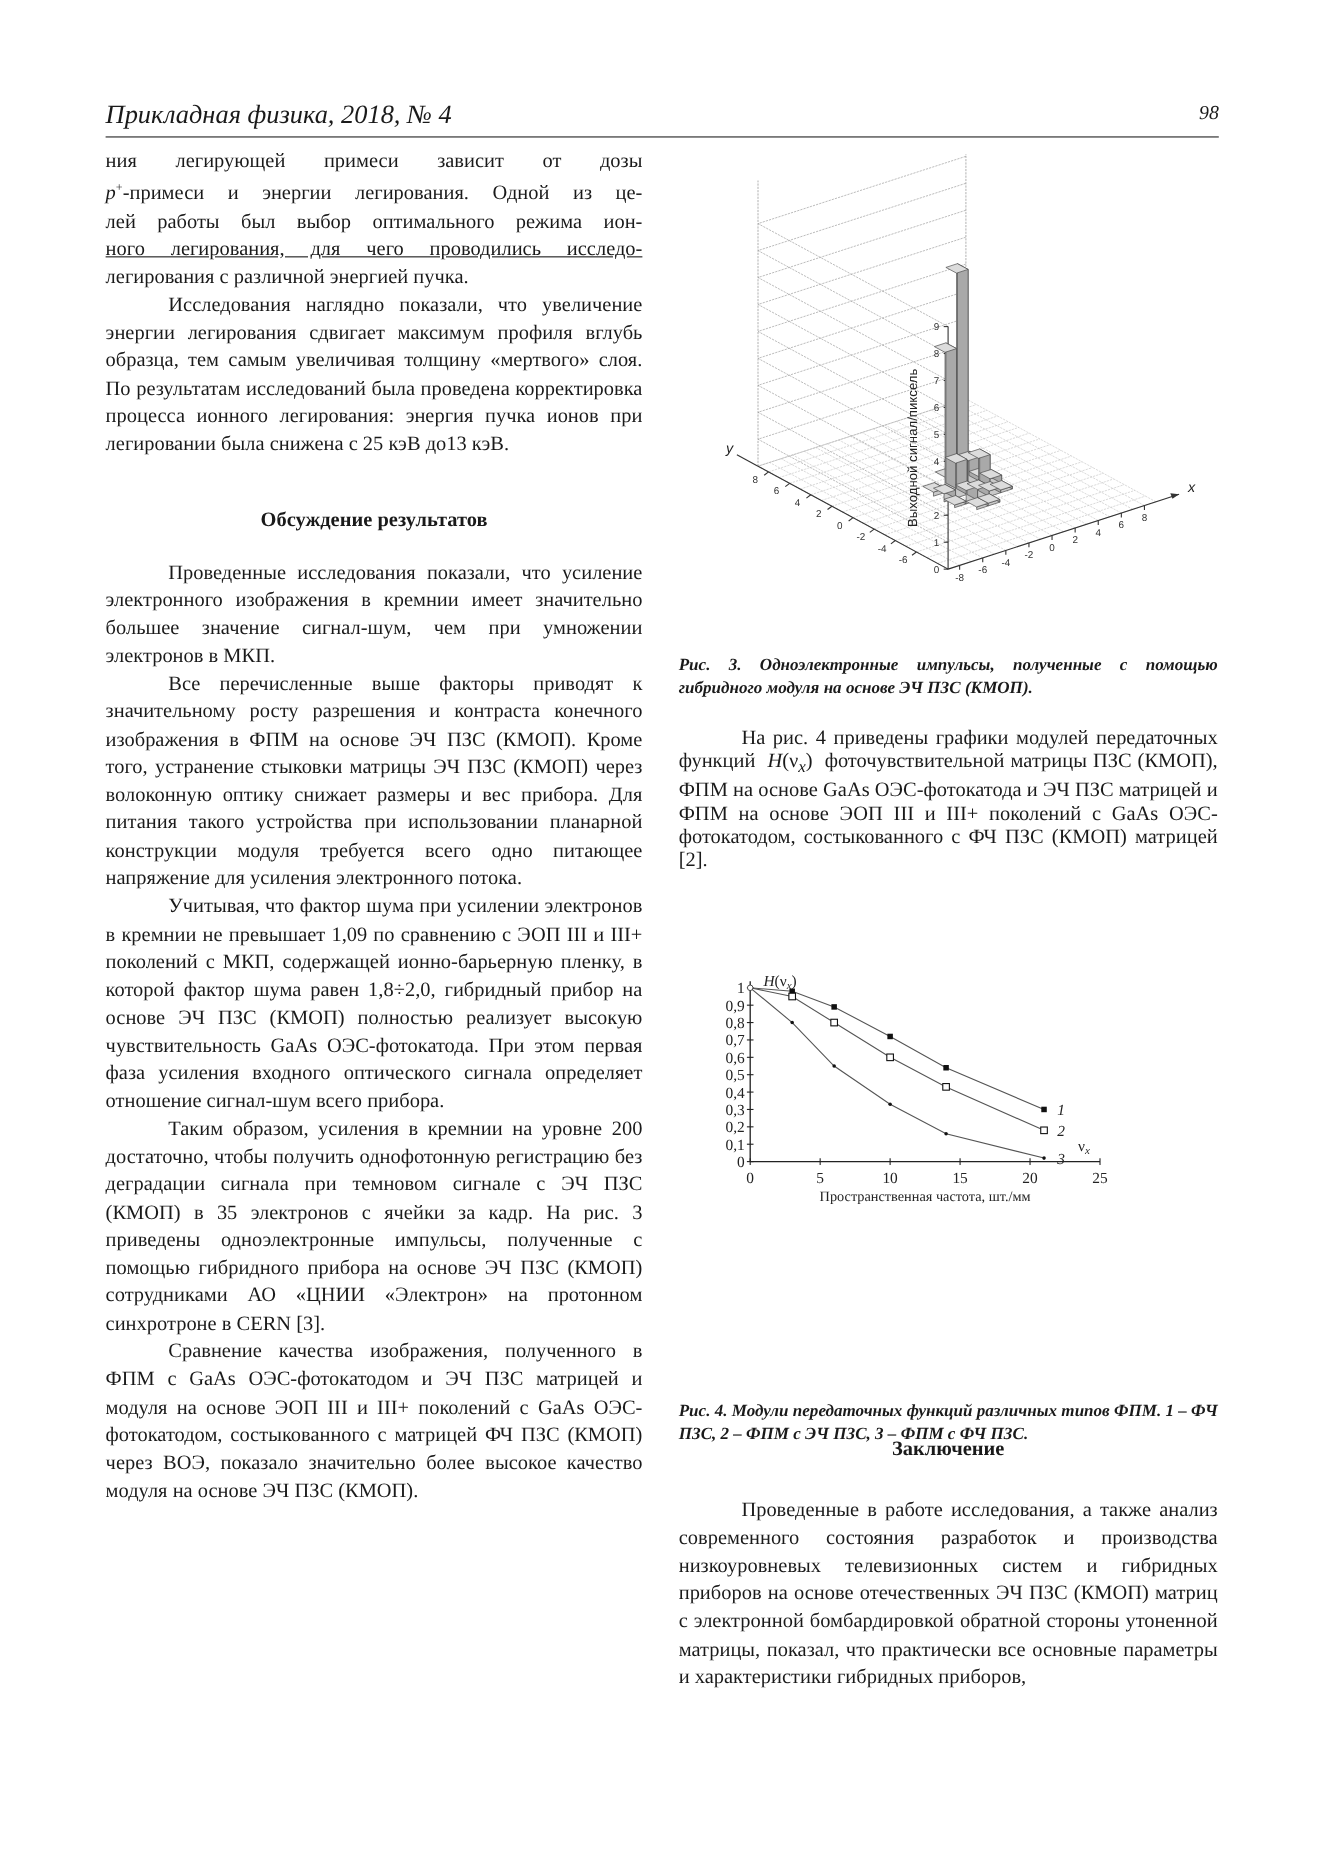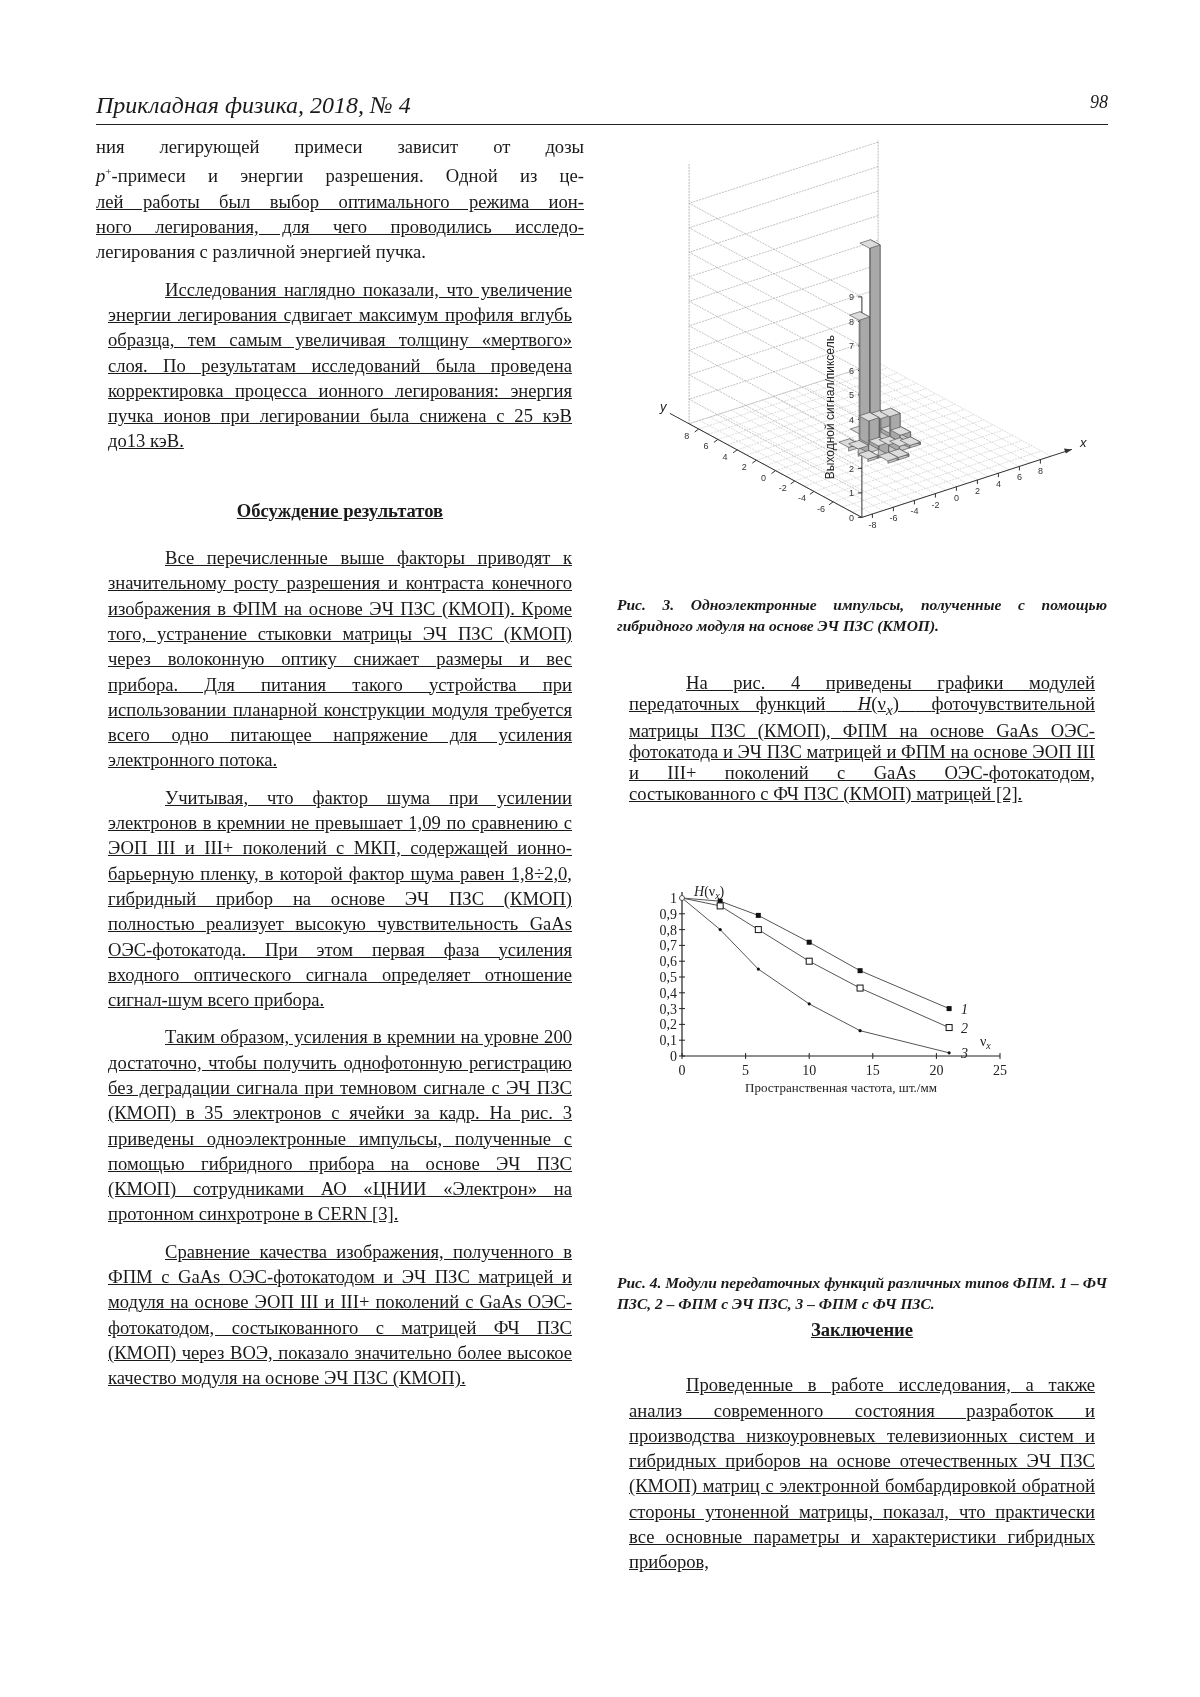--- a/index.html
+++ b/index.html
@@ -3,47 +3,48 @@
 <meta charset="utf-8">
 <style>
   html, body { margin: 0; padding: 0; background: #fff; }
   body { width: 1200px; height: 1697px; position: relative; font-family: "Liberation Serif", "DejaVu Serif", serif; color: #1a1a1a; overflow: hidden; }
   .header { position: absolute; left: 96px; top: 92px; width: 1012px; height: 32px; border-bottom: 1.5px solid #222; }
   .header .journal { position: absolute; left: 0; top: 0; font-style: italic; font-size: 24px; }
   .header .pageno { position: absolute; right: 0; top: 0; font-style: italic; font-size: 18px; }
   .col { position: absolute; font-size: 18.6px; line-height: 25.3px; text-align: justify; }
   .col-left { left: 96px; top: 134px; width: 488px; }
   .col-right { left: 617px; width: 490px; }
-  .col p { margin: 12px; text-decoration: underline; }
+  .col p { margin: 0; }
   .indent { text-indent: 57px; }
   .heading { font-weight: bold; text-align: center; margin: 0; font-size: 18.6px; }
   .caption { position: absolute; font-weight: bold; font-style: italic; font-size: 15.5px; line-height: 21px; text-align: justify; }
   .fig { position: absolute; }
   sup { font-size: 11px; }
   svg text { font-family: "Liberation Sans", "DejaVu Sans", sans-serif; }
   .serif-svg text { font-family: "Liberation Serif", "DejaVu Serif", serif; }
 </style>
 </head>
 <body>
 
 <div class="header">
   <span class="journal">Прикладная физика, 2018, № 4</span>
   <span class="pageno">98</span>
 </div>
 
 <div class="col col-left">
   <div style="text-align:justify;">
     <div style="text-align:justify;text-align-last:justify;">ния легирующей примеси зависит от дозы</div>
-    <div style="text-align:justify;text-align-last:justify;"><i>p</i><sup>+</sup><span>-примеси и энергии разрешения. Одной из це-</span></div>
-    <div style="text-align:justify;text-align-last:justify;text-decoration:underline;">лей работы был выбор оптимального режима ион-</div>
+    <div style="text-align:justify;text-align-last:justify;"><i>p</i><sup>+</sup><span>-примеси и энергии легирования. Одной из це-</span></div>
+    <div style="text-align:justify;text-align-last:justify;">лей работы был выбор оптимального режима ион-</div>
     <div style="text-align:justify;text-align-last:justify;text-decoration:underline;">ного легирования, для чего проводились исследо-</div>
     <div>легирования с различной энергией пучка.</div>
   </div>
   <p class="indent">Исследования наглядно показали, что увеличение энергии легирования сдвигает максимум профиля вглубь образца, тем самым увеличивая толщину «мертвого» слоя. По результатам исследований была проведена корректировка процесса ионного легирования: энергия пучка ионов при легировании была снижена с 25 кэВ до13 кэВ.</p>
   <p class="heading" style="margin-top:44px;margin-bottom:22px;">Обсуждение результатов</p>
+  <p class="indent">Проведенные исследования показали, что усиление электронного изображения в кремнии имеет значительно большее значение сигнал-шум, чем при умножении электронов в МКП.</p>
   <p class="indent">Все перечисленные выше факторы приводят к значительному росту разрешения и контраста конечного изображения в ФПМ на основе ЭЧ ПЗС (КМОП). Кроме того, устранение стыковки матрицы ЭЧ ПЗС (КМОП) через волоконную оптику снижает размеры и вес прибора. Для питания такого устройства при использовании планарной конструкции модуля требуется всего одно питающее напряжение для усиления электронного потока.</p>
   <p class="indent">Учитывая, что фактор шума при усилении электронов в кремнии не превышает 1,09 по сравнению с ЭОП III и III+ поколений с МКП, содержащей ионно-барьерную пленку, в которой фактор шума равен 1,8÷2,0, гибридный прибор на основе ЭЧ ПЗС (КМОП) полностью реализует высокую чувствительность GaAs ОЭС-фотокатода. При этом первая фаза усиления входного оптического сигнала определяет отношение сигнал-шум всего прибора.</p>
   <p class="indent">Таким образом, усиления в кремнии на уровне 200 достаточно, чтобы получить однофотонную регистрацию без деградации сигнала при темновом сигнале с ЭЧ ПЗС (КМОП) в 35 электронов с ячейки за кадр. На рис. 3 приведены одноэлектронные импульсы, полученные с помощью гибридного прибора на основе ЭЧ ПЗС (КМОП) сотрудниками АО «ЦНИИ «Электрон» на протонном синхротроне в CERN [3].</p>
   <p class="indent">Сравнение качества изображения, полученного в ФПМ с GaAs ОЭС-фотокатодом и ЭЧ ПЗС матрицей и модуля на основе ЭОП III и III+ поколений с GaAs ОЭС-фотокатодом, состыкованного с матрицей ФЧ ПЗС (КМОП) через ВОЭ, показало значительно более высокое качество модуля на основе ЭЧ ПЗС (КМОП).</p>
 </div>
 
 <div class="fig" style="left:620px;top:140px;width:480px;height:440px;">
   <svg id="fig3" width="480" height="440" viewBox="0 0 480 440">
       <polyline points="241.9,377.4 69.1,283.8 258.1,222.6" fill="none" stroke="#999" stroke-width="0.6" stroke-dasharray="2,1"></polyline>
       <polyline points="241.9,352.9 69.1,259.3 258.1,198.1" fill="none" stroke="#999" stroke-width="0.6" stroke-dasharray="2,1"></polyline>

